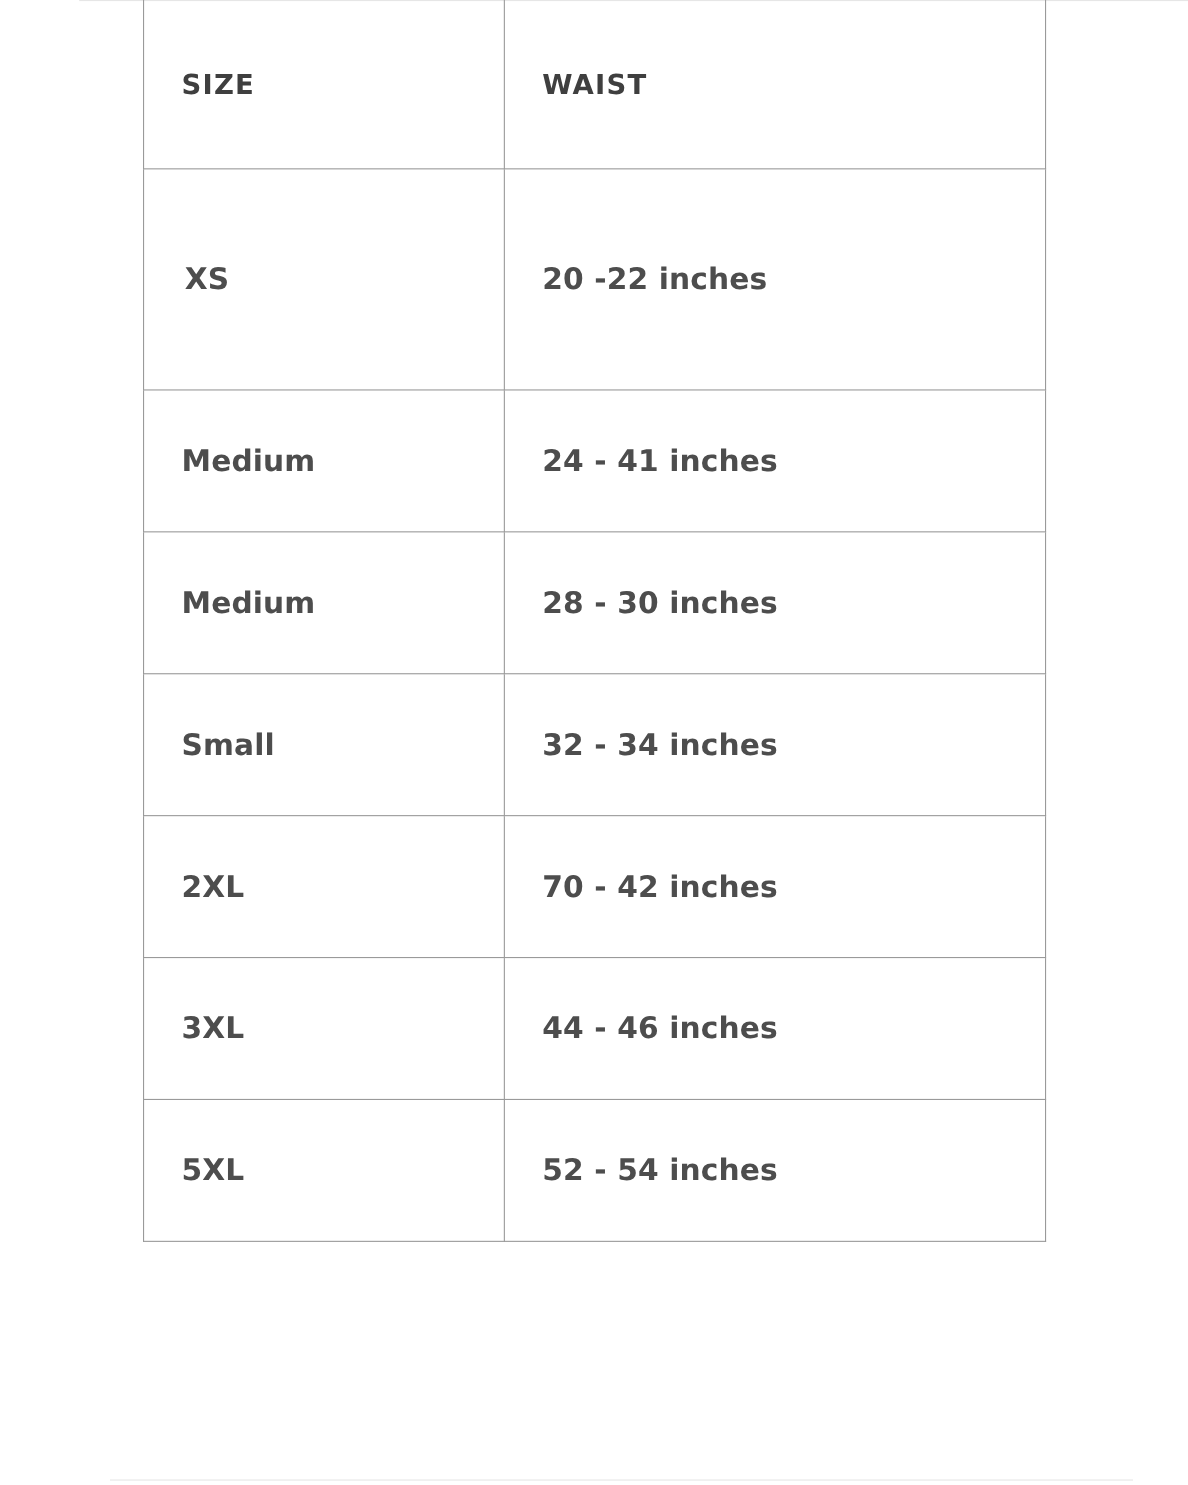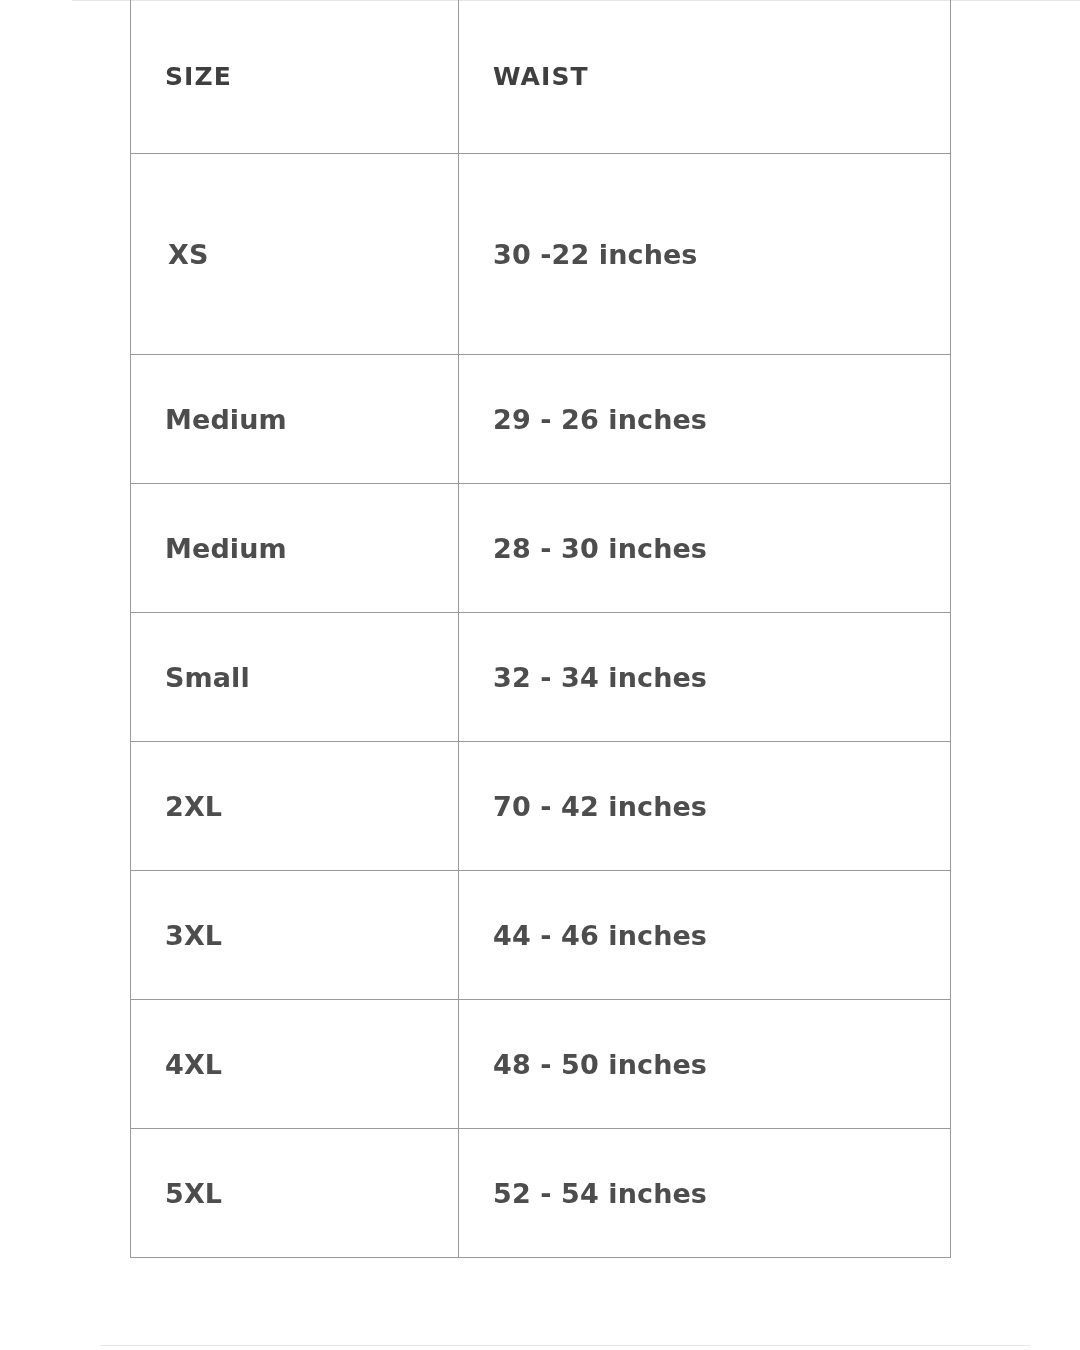--- a/index.html
+++ b/index.html
@@ -108,47 +108,43 @@
       </colgroup>
       <thead>
         <tr>
           <th>SIZE</th>
           <th>WAIST</th>
         </tr>
       </thead>
       <tbody>
         <tr class="tall">
           <td class="size-cell">XS</td>
-          <td>30 -22 inches</td>
+          <td>20 -22 inches</td>
         </tr>
         <tr>
           <td class="size-cell">Medium</td>
-          <td>29 - 26 inches</td>
+          <td>24 - 41 inches</td>
         </tr>
         <tr>
           <td class="size-cell">Medium</td>
           <td>28 - 30 inches</td>
         </tr>
         <tr>
           <td class="size-cell">Small</td>
           <td>32 - 34 inches</td>
         </tr>
         <tr>
           <td class="size-cell">2XL</td>
           <td>70 - 42 inches</td>
         </tr>
         <tr>
           <td class="size-cell">3XL</td>
           <td>44 - 46 inches</td>
         </tr>
         <tr>
-          <td class="size-cell">4XL</td>
-          <td>48 - 50 inches</td>
-        </tr>
-        <tr>
           <td class="size-cell">5XL</td>
           <td>52 - 54 inches</td>
         </tr>
       </tbody>
     </table>
   </div>
 
   <div class="bottom-rule"></div>
 
 </div>

